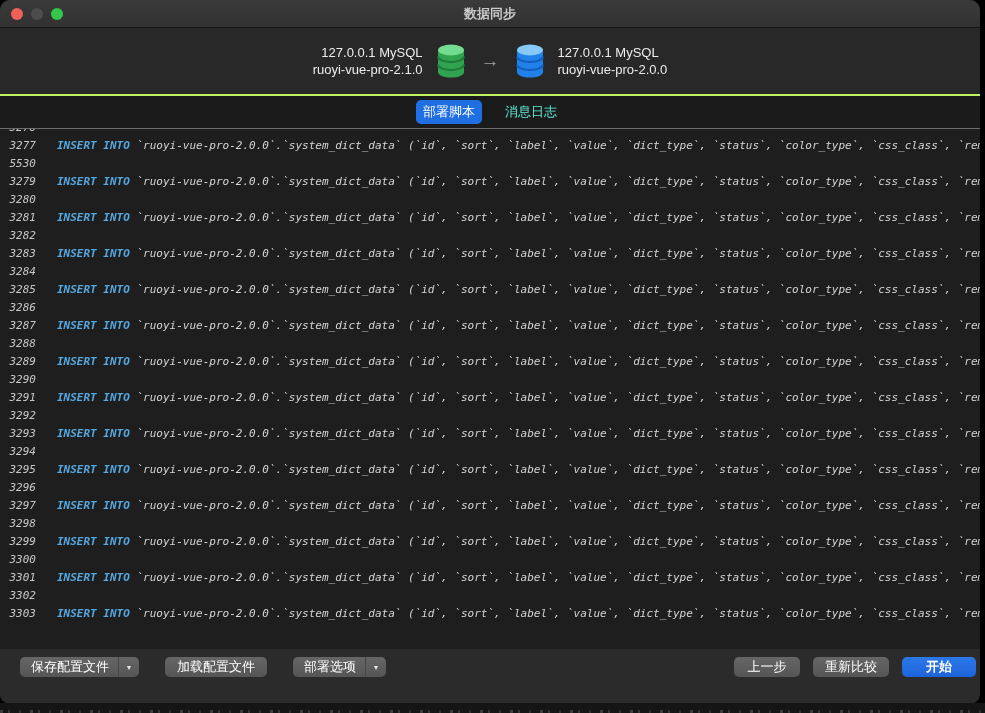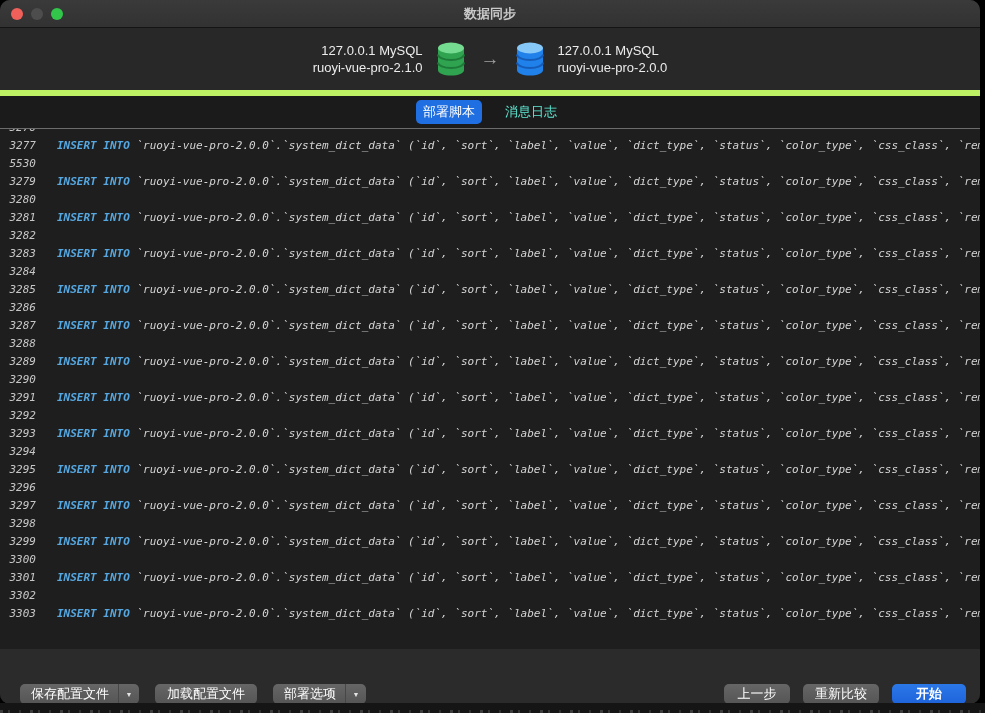--- a/index.html
+++ b/index.html
@@ -48,21 +48,21 @@
   .win-title {
     position: absolute; left: 0; right: 0; text-align: center;
     font-size: 13px; font-weight: 600; color: #c9c9c9;
     pointer-events: none;
   }
 
   
   .conn-header {
     height: 68px; flex: 0 0 68px;
     background: #282828;
-    border-bottom: 6px solid #bef264;
+    border-bottom: 2px solid #bef264;
     display: flex; align-items: center; justify-content: center;
     gap: 13px;
   }
   .conn-text { font-size: 13px; line-height: 17px; color: #ececec; }
   .conn-text.src { text-align: right; }
   .conn-text.dst { text-align: left; }
   .db-icon { width: 30px; height: 34px; flex: 0 0 30px; }
   .conn-arrow { color: #a2a2a2; font-size: 19px; font-weight: bold; padding: 0 2px; }
 
   
@@ -96,23 +96,23 @@
     text-align: right;
     color: #c7c7c7;
   }
   .code { margin-left: 21px; color: #d4d4d4; overflow: hidden; }
   .kw { color: #55a8e2; font-weight: bold; }
 
   
   .toolbar {
     height: 55px; flex: 0 0 55px;
     background: #2b2b2b;
-    display: flex; align-items: flex-end;
-    padding: 8px 14px 0 20px;
-    gap: 16px;
+    display: flex; align-items: flex-start;
+    padding: 8px 4px 0 20px;
+    gap: 26px;
   }
   .btn {
     height: 20px;
     display: inline-flex; align-items: center; justify-content: center;
     background: linear-gradient(#666666, #555555);
     border: none; border-radius: 5px;
     color: #fff; font-size: 13px;
     padding: 0 12px;
     white-space: nowrap;
     font-family: inherit;

